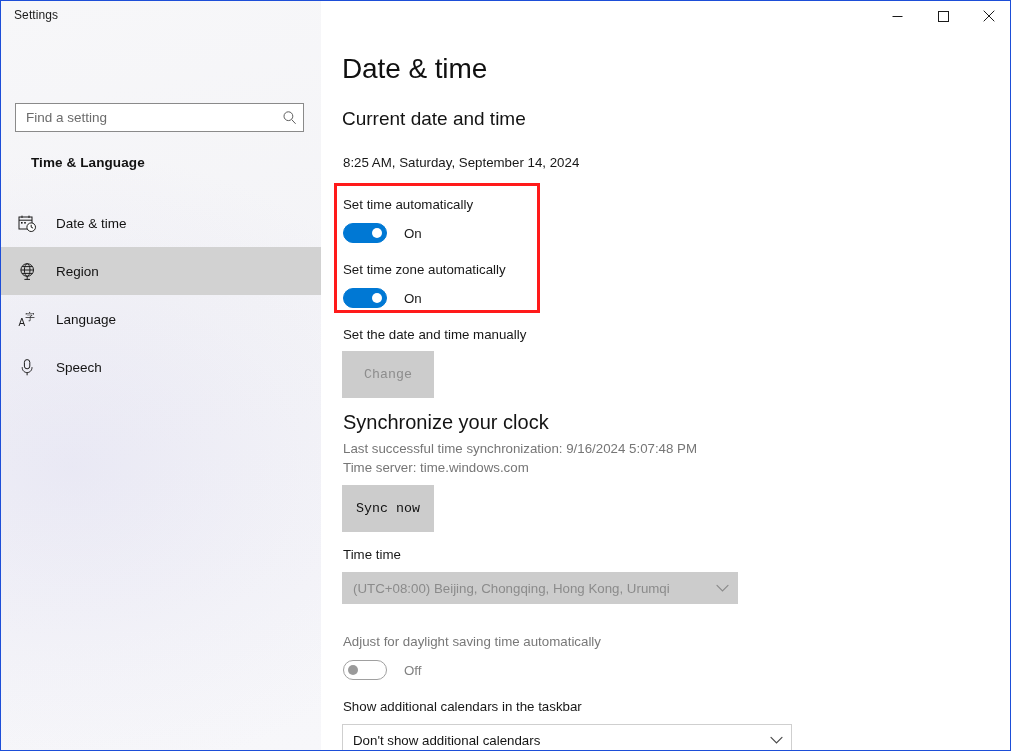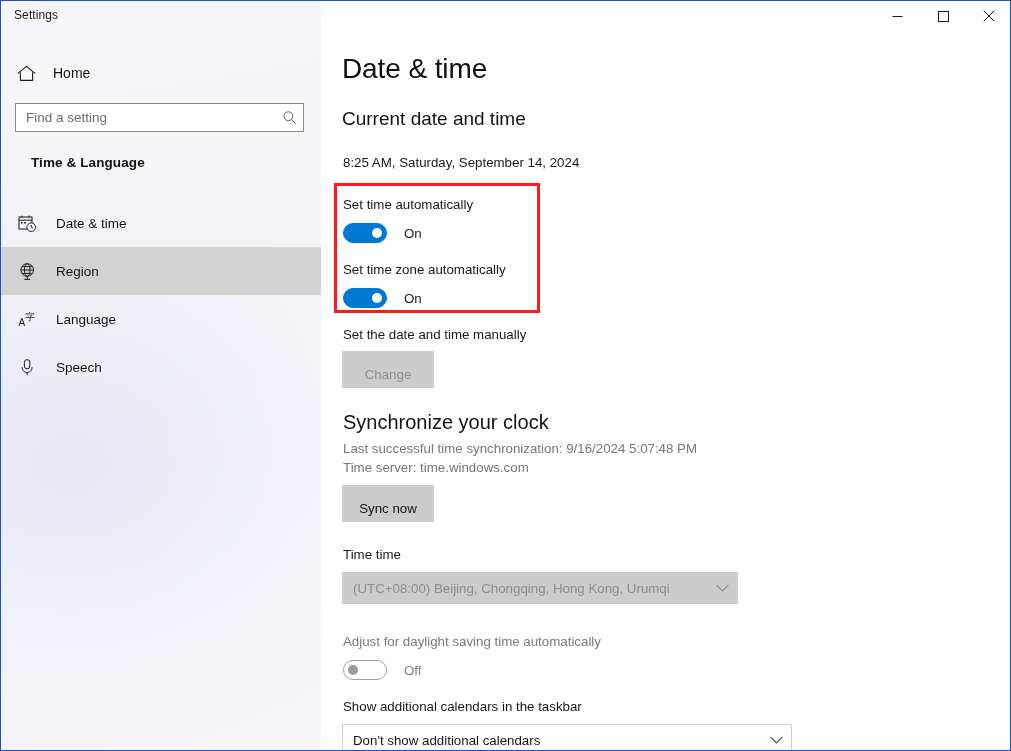--- a/index.html
+++ b/index.html
@@ -222,25 +222,25 @@
   .switch-text {
     margin-left: 17px;
     font-size: 13.3px;
     color: #1a1a1a;
   }
   .switch-text.dim { color: #828282; }
 
   
   .btn {
     position: absolute;
-    height: 37px;
+    height: 47px;
     min-width: 92px;
     border: none;
     background: #cccccc;
-    font-family: Liberation Sans, sans-serif;
+    font-family: Liberation Mono, monospace;
     font-size: 13.3px;
     color: #101010;
     cursor: default;
     padding: 16px 12px;
   }
   .btn.disabled { color: #8d8d8d; }
 
   
   .combo {
     position: absolute;
@@ -302,29 +302,20 @@
         <svg width="12" height="12" viewBox="0 0 12 12">
           <line x1="0.7" y1="0.7" x2="11.3" y2="11.3" stroke="#1a1a1a" stroke-width="1"></line>
           <line x1="11.3" y1="0.7" x2="0.7" y2="11.3" stroke="#1a1a1a" stroke-width="1"></line>
         </svg>
       </button>
     </div>
   </div>
 
   <div class="sidebar">
 
-    <div class="home-row">
-      <span class="home-icon">
-        <svg width="19" height="17" viewBox="0 0 19 17">
-          <path d="M1.2 8.2 L9.5 1.3 L17.8 8.2" fill="none" stroke="#1b1b1b" stroke-width="1.1" stroke-linejoin="round" stroke-linecap="round"></path>
-          <path d="M3.4 7.3 L3.4 15.4 L15.6 15.4 L15.6 7.3" fill="none" stroke="#1b1b1b" stroke-width="1.1" stroke-linejoin="round"></path>
-        </svg>
-      </span>
-      <span class="home-label">Home</span>
-    </div>
 
     <div class="searchbox">
       <input type="text" value="" placeholder="Find a setting" style="">
       <span class="search-icon">
         <svg width="15" height="15" viewBox="0 0 15 15">
           <circle cx="6.4" cy="6.2" r="4.4" fill="none" stroke="#5d5d5d" stroke-width="1"></circle>
           <line x1="9.7" y1="9.6" x2="13.6" y2="13.8" stroke="#5d5d5d" stroke-width="1"></line>
         </svg>
       </span>
     </div>

